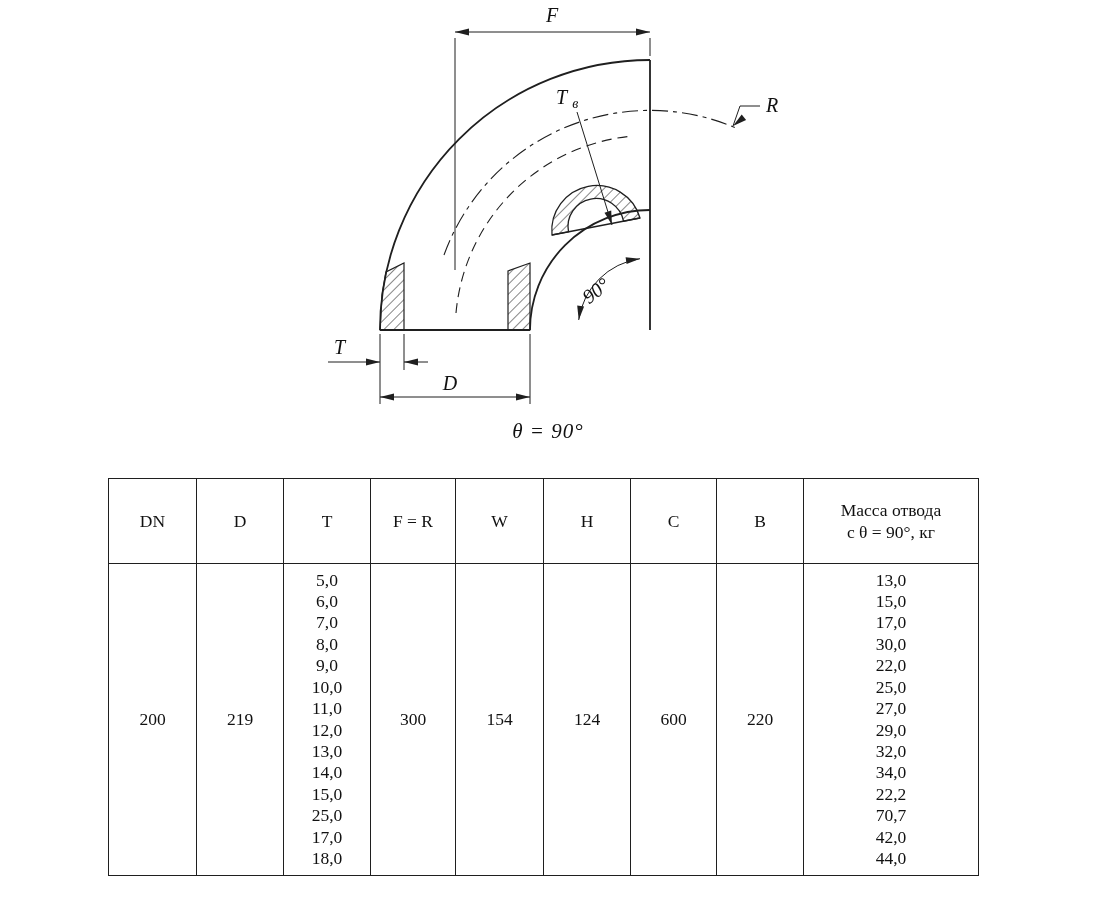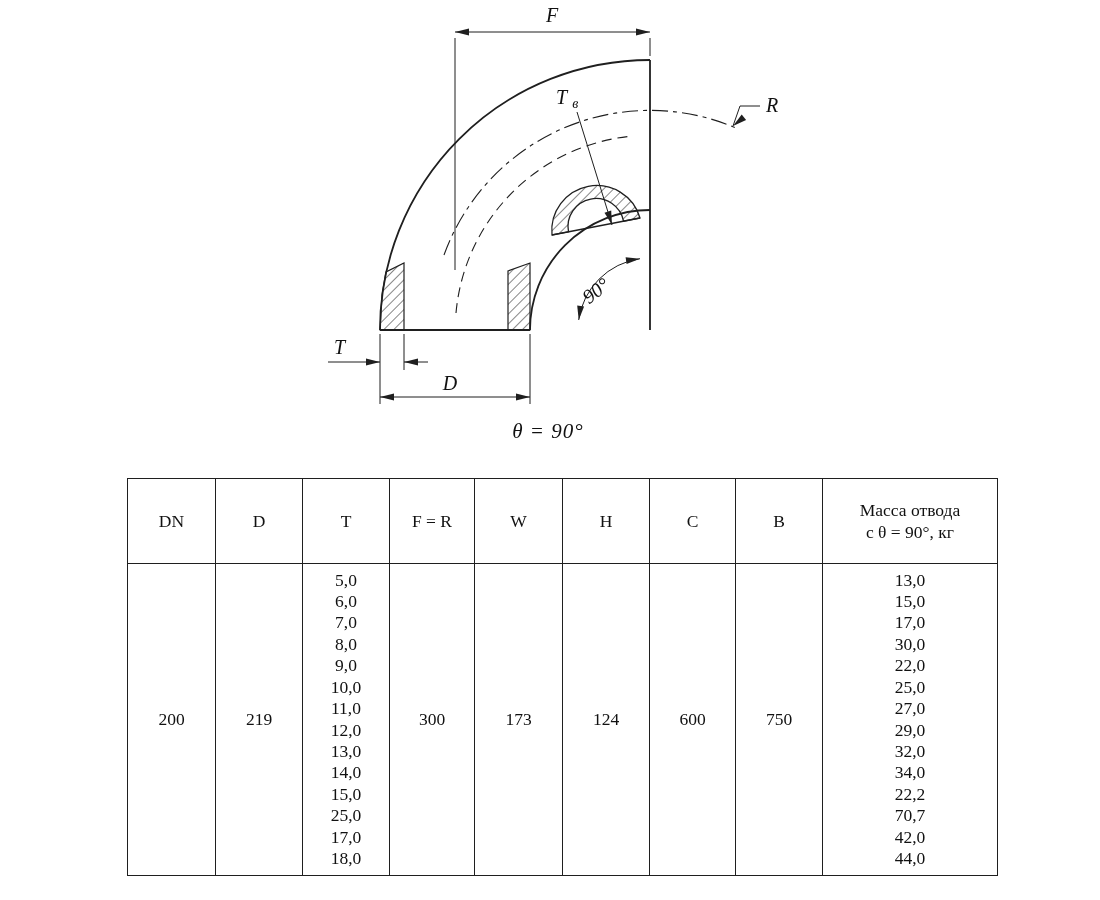--- a/index.html
+++ b/index.html
@@ -2,21 +2,21 @@
 <html><head>
 <meta charset="utf-8">
 <style>
   html,body{margin:0;padding:0;background:#ffffff;}
   .page{position:relative;width:1100px;height:900px;background:#ffffff;overflow:hidden;
         font-family:"Liberation Serif",serif;color:#111;}
   .drawing-svg{position:absolute;left:0;top:0;}
   .drawing-svg text{font-family:"Liberation Serif",serif;font-style:italic;fill:#111;font-size:20px;}
   .drawing-svg .caption{font-size:21px;letter-spacing:1px;}
   .drawing-svg .sub{font-size:14px;}
-  table.dims{position:absolute;left:127px;top:478px;width:870px;border-collapse:collapse;
+  table.dims{position:absolute;left:108px;top:478px;width:870px;border-collapse:collapse;
              table-layout:fixed;background:#fff;}
   table.dims th, table.dims td{border:1.8px solid #1f1f1f;text-align:center;vertical-align:middle;
              font-weight:normal;font-size:17.5px;padding:0;color:#111;}
   table.dims thead th{height:84px;}
   table.dims tbody td{height:311px;margin-left:36px;}
   .hdr-line{line-height:22px;}
   .cell-line{line-height:21.4px;}
 </style>
 </head>
 <body>
@@ -140,24 +140,24 @@
             <div class="cell-line">11,0</div>
             <div class="cell-line">12,0</div>
             <div class="cell-line">13,0</div>
             <div class="cell-line">14,0</div>
             <div class="cell-line">15,0</div>
             <div class="cell-line">25,0</div>
             <div class="cell-line">17,0</div>
             <div class="cell-line">18,0</div>
           </td>
         <td>300</td>
-        <td>173</td>
+        <td>154</td>
         <td>124</td>
         <td>600</td>
-        <td>750</td>
+        <td>220</td>
         <td>
             <div class="cell-line">13,0</div>
             <div class="cell-line">15,0</div>
             <div class="cell-line">17,0</div>
             <div class="cell-line">30,0</div>
             <div class="cell-line">22,0</div>
             <div class="cell-line">25,0</div>
             <div class="cell-line">27,0</div>
             <div class="cell-line">29,0</div>
             <div class="cell-line">32,0</div>

